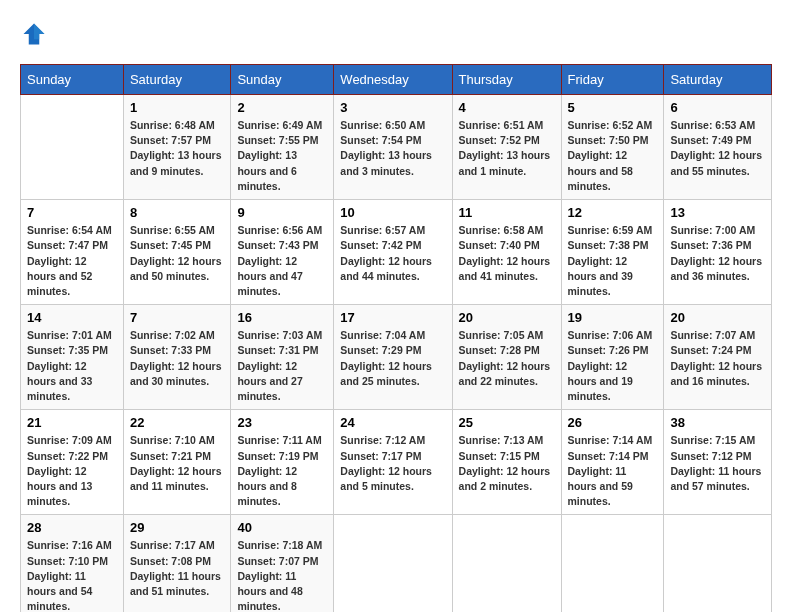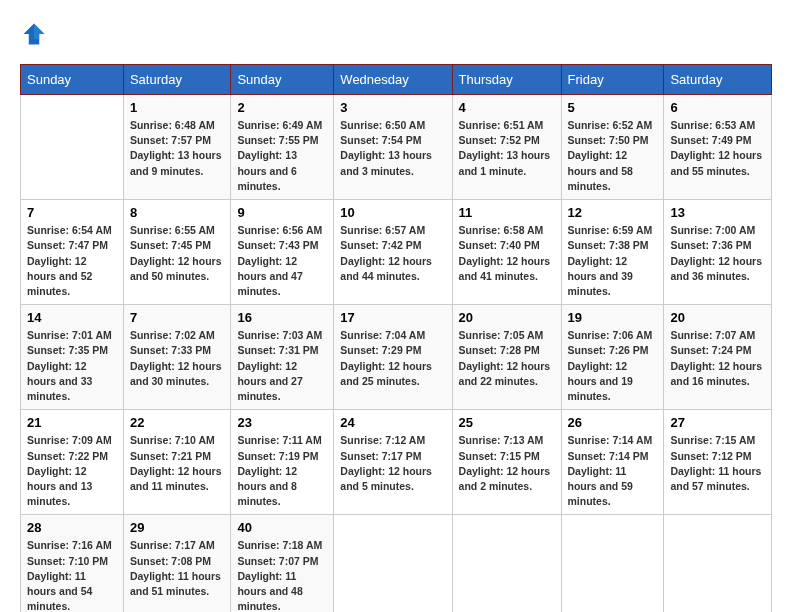--- a/index.html
+++ b/index.html
@@ -223,21 +223,21 @@
         </td>
         <td>
           <span class="day-num">25</span>
           <div class="day-info">Sunrise: 7:13 AM<br>Sunset: 7:15 PM<br>Daylight: 12 hours and 2 minutes.</div>
         </td>
         <td>
           <span class="day-num">26</span>
           <div class="day-info">Sunrise: 7:14 AM<br>Sunset: 7:14 PM<br>Daylight: 11 hours and 59 minutes.</div>
         </td>
         <td>
-          <span class="day-num">27</span>
+          <span class="day-num">38</span>
           <div class="day-info">Sunrise: 7:15 AM<br>Sunset: 7:12 PM<br>Daylight: 11 hours and 57 minutes.</div>
         </td>
       </tr>
       <tr>
         <td>
           <span class="day-num">28</span>
           <div class="day-info">Sunrise: 7:16 AM<br>Sunset: 7:10 PM<br>Daylight: 11 hours and 54 minutes.</div>
         </td>
         <td>
           <span class="day-num">29</span>

